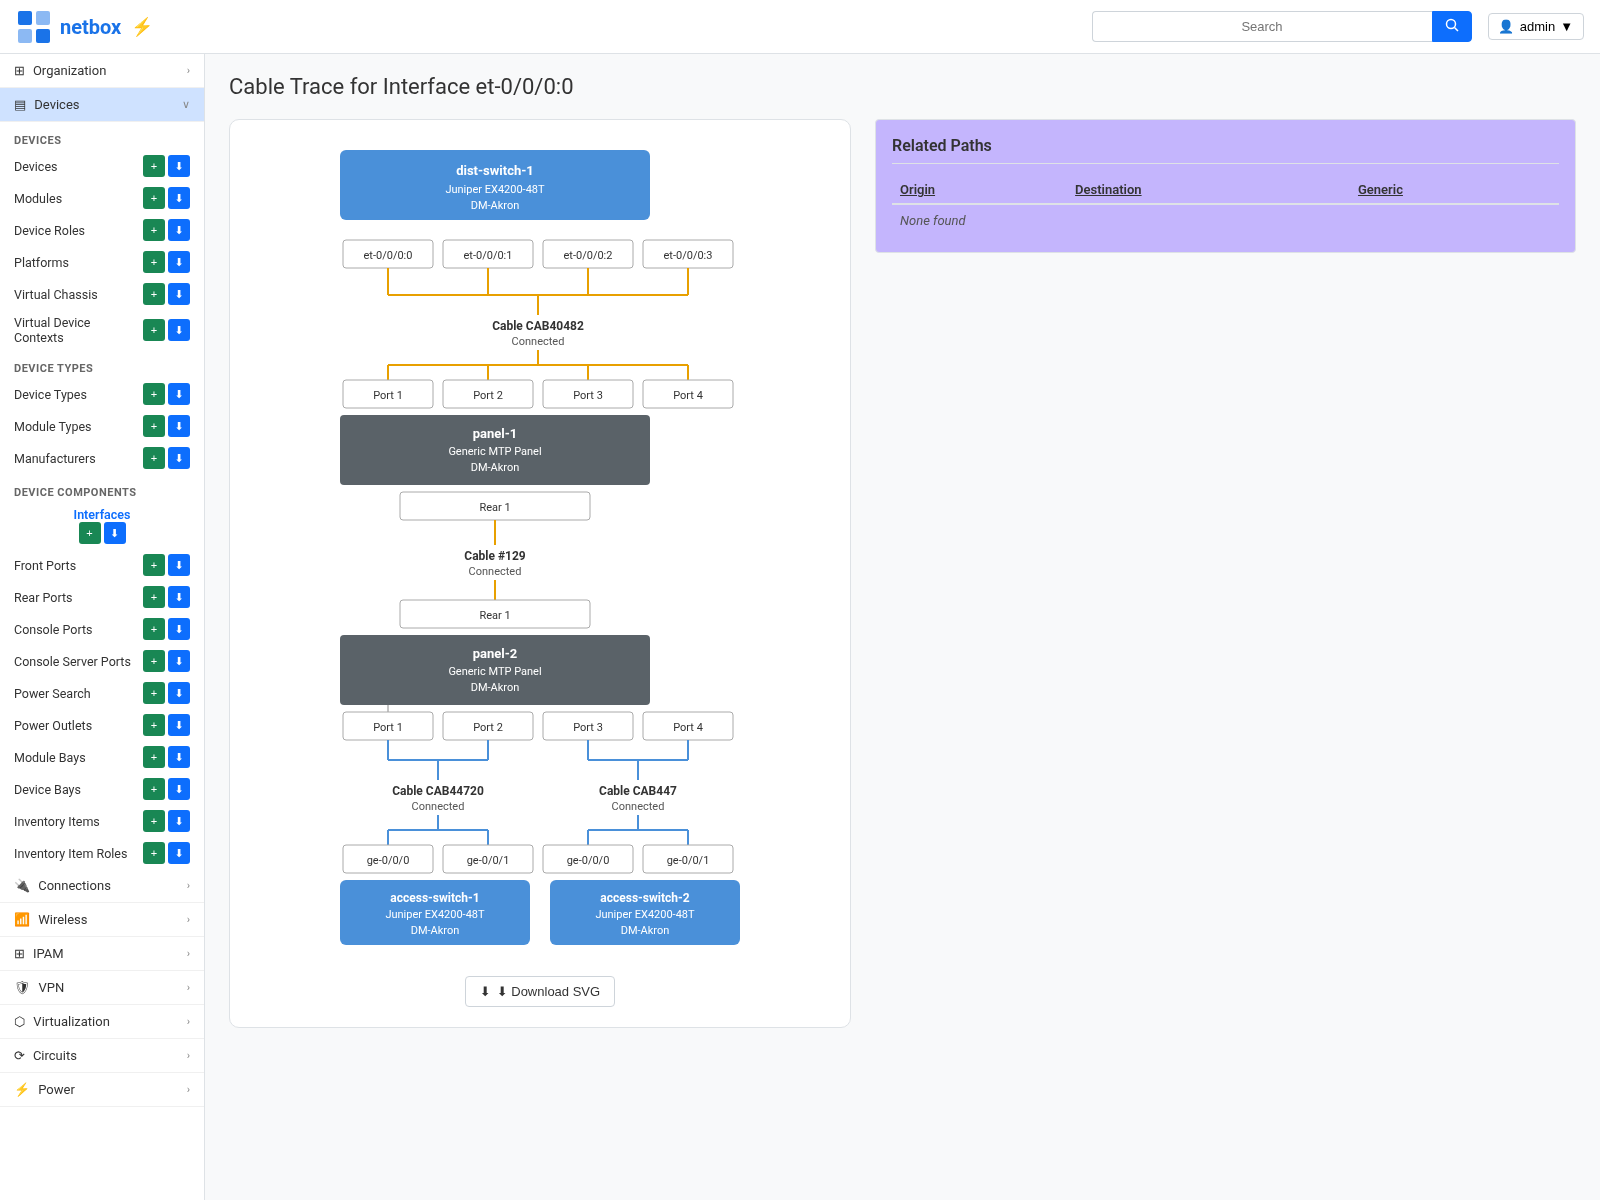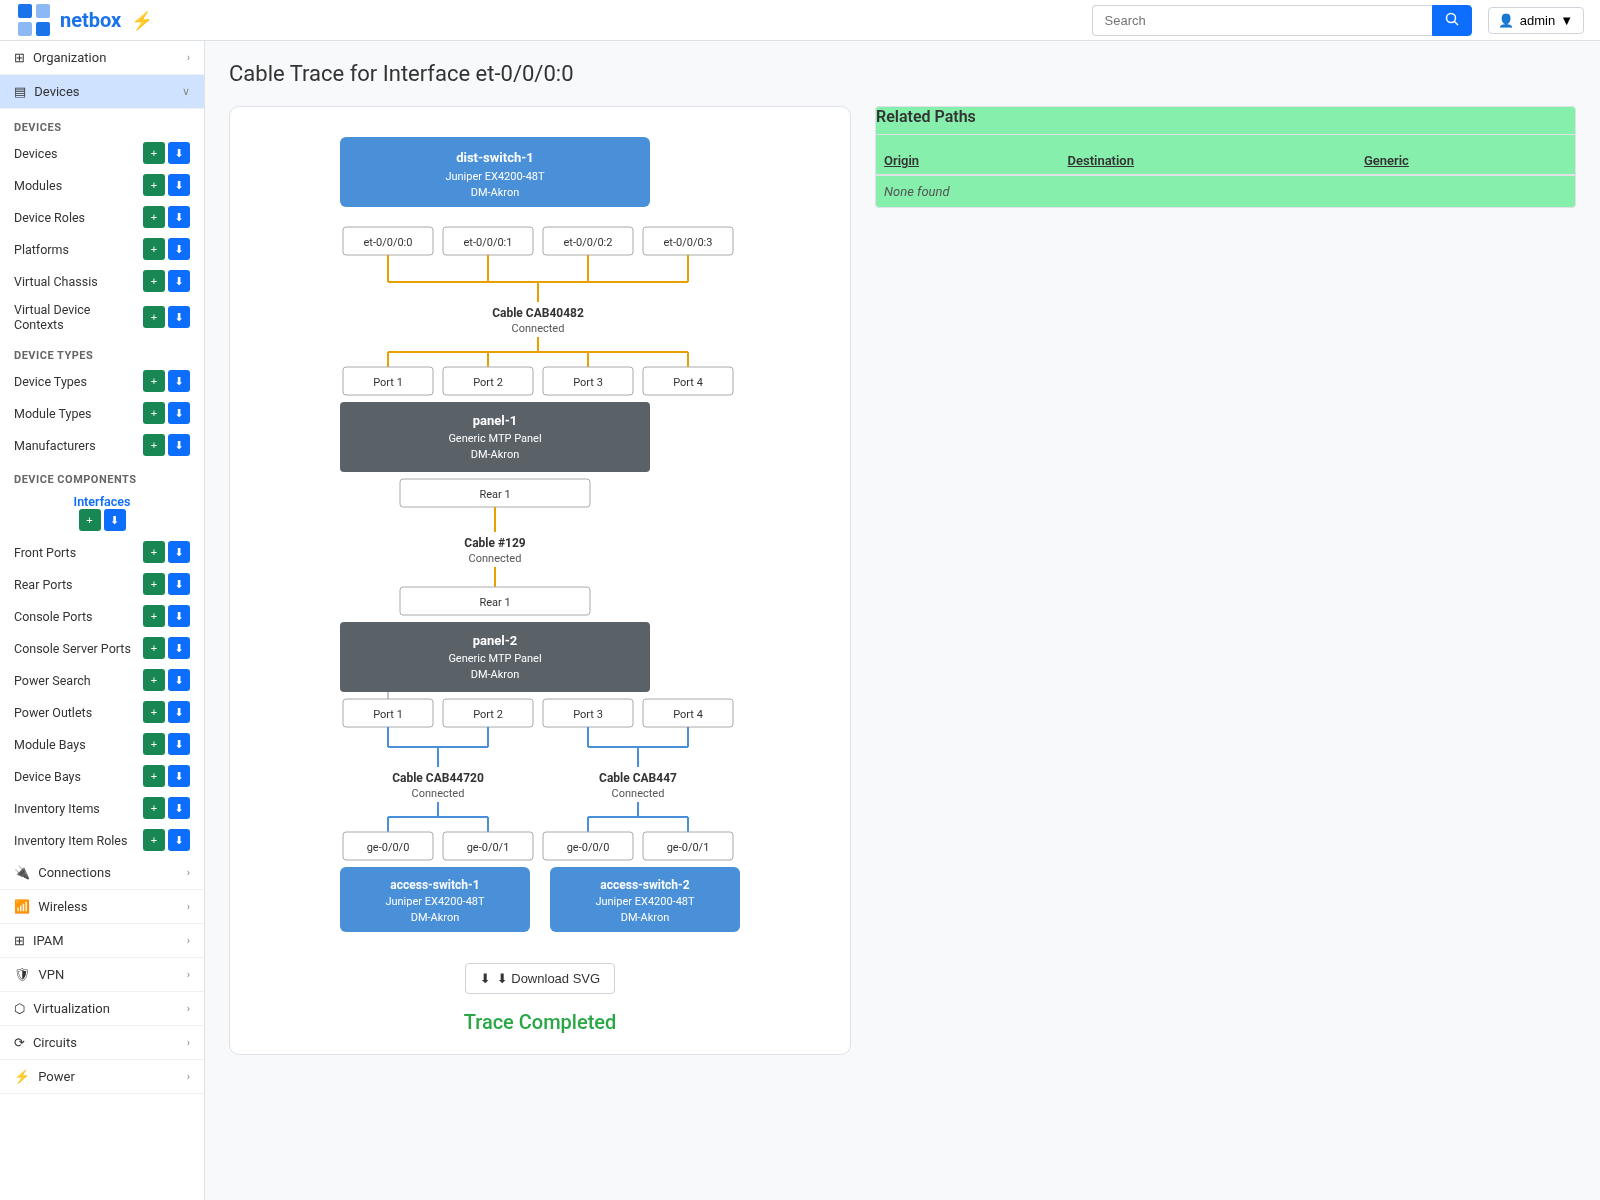--- a/index.html
+++ b/index.html
@@ -1,25 +1,25 @@
 <!DOCTYPE html>
 <html><head>
   <meta charset="utf-8">
   <style>
     * { box-sizing: border-box; margin: 0; padding: 0; }
     body { font-family: -apple-system, BlinkMacSystemFont, "Segoe UI", Roboto, sans-serif; font-size: 13px; background: #f8f9fa; color: #333; display: flex; flex-direction: column; height: 100vh; }
 
     
-    .navbar { background: #fff; border-bottom: 1px solid #dee2e6; display: flex; align-items: center; padding: 0 16px; height: 41px; flex-shrink: 0; }
+    .navbar { background: #fff; border-bottom: 1px solid #dee2e6; display: flex; align-items: center; padding: 0 16px; height: 54px; flex-shrink: 0; }
     .navbar-brand { display: flex; align-items: center; gap: 8px; margin-right: auto; text-decoration: none; }
     .brand-icon { width: 36px; height: 36px; }
     .brand-text { font-size: 20px; font-weight: bold; color: #1a73e8; }
     .brand-accent { color: #ff8c00; font-size: 18px; margin-left: 2px; }
     .search-form { display: flex; gap: 0; }
-    .search-input { width: 340px; padding: 6px 12px; border: 1px solid #ced4da; border-right: none; border-radius: 4px 0 0 4px; font-size: 13px; outline: none; }
+    .search-input { width: 340px; padding: 6px 12px; border: 1px solid #ced4da; border-right: none; border-radius: 4px 0 0 4px; font-size: 13px; outline: none; text-align: center; }
     .search-btn { background: #0d6efd; border: 1px solid #0d6efd; color: #fff; padding: 6px 12px; border-radius: 0 4px 4px 0; cursor: pointer; }
     .user-menu { margin-left: 16px; }
     .user-btn { background: #fff; border: 1px solid #ced4da; border-radius: 4px; padding: 5px 10px; cursor: pointer; display: flex; align-items: center; gap: 5px; font-size: 13px; }
 
     
     .layout { display: flex; flex: 1; overflow: hidden; }
 
     
     .sidebar { width: 205px; background: #fff; border-right: 1px solid #dee2e6; overflow-y: auto; flex-shrink: 0; }
     .sidebar-nav-item { display: flex; align-items: center; justify-content: space-between; padding: 9px 14px; cursor: pointer; color: #333; font-size: 13px; border-bottom: 1px solid #f0f0f0; }
@@ -36,21 +36,21 @@
 
     
     .main { flex: 1; overflow-y: auto; padding: 20px 24px; }
     .page-title { font-size: 22px; font-weight: 400; margin-bottom: 20px; color: #333; }
 
     
     .trace-area { display: flex; gap: 24px; }
     .diagram-container { background: #fff; border: 1px solid #dee2e6; border-radius: 10px; padding: 20px; flex: 0 0 620px; min-height: 700px; position: relative; }
 
     
-    .related-panel { flex: 1; background: #86efac; border: 1px solid #dee2e6; border-radius: 4px; align-self: flex-start; }
+    .related-panel { flex: 1; background: #c4b5fd; border: 1px solid #dee2e6; border-radius: 4px; padding: 16px; align-self: flex-start; }
     .related-title { font-size: 16px; font-weight: 600; margin-bottom: 12px; padding-bottom: 8px; border-bottom: 1px solid #dee2e6; }
     .related-table { width: 100%; border-collapse: collapse; }
     .related-table th { text-align: left; padding: 6px 8px; font-weight: 600; color: #333; border-bottom: 2px solid #dee2e6; font-size: 13px; text-decoration: underline; }
     .related-table td { padding: 8px; color: #555; font-size: 13px; }
     .none-found { color: #888; font-style: italic; font-size: 13px; padding: 8px 8px; }
 
     
     .btn-download { background: #fff; border: 1px solid #ced4da; color: #333; border-radius: 4px; padding: 7px 14px; font-size: 13px; cursor: pointer; display: flex; align-items: center; gap: 6px; margin: 16px auto 0; }
 
     
@@ -442,21 +442,20 @@
           <text x="395" y="794" text-anchor="middle" fill="white" font-size="11">DM-Akron</text>
         </svg>
 
         <div style="text-align:center;margin-top:12px;">
           <button class="btn-download">
             <span>⬇</span>
             <span>⬇ Download SVG</span>
           </button>
         </div>
 
-        <div class="trace-completed">Trace Completed</div>
       </div>
 
       <div class="related-panel">
         <div class="related-title">Related Paths</div>
         <table class="related-table">
           <thead>
             <tr>
               <th>Origin</th>
               <th>Destination</th>
               <th>Generic</th>

